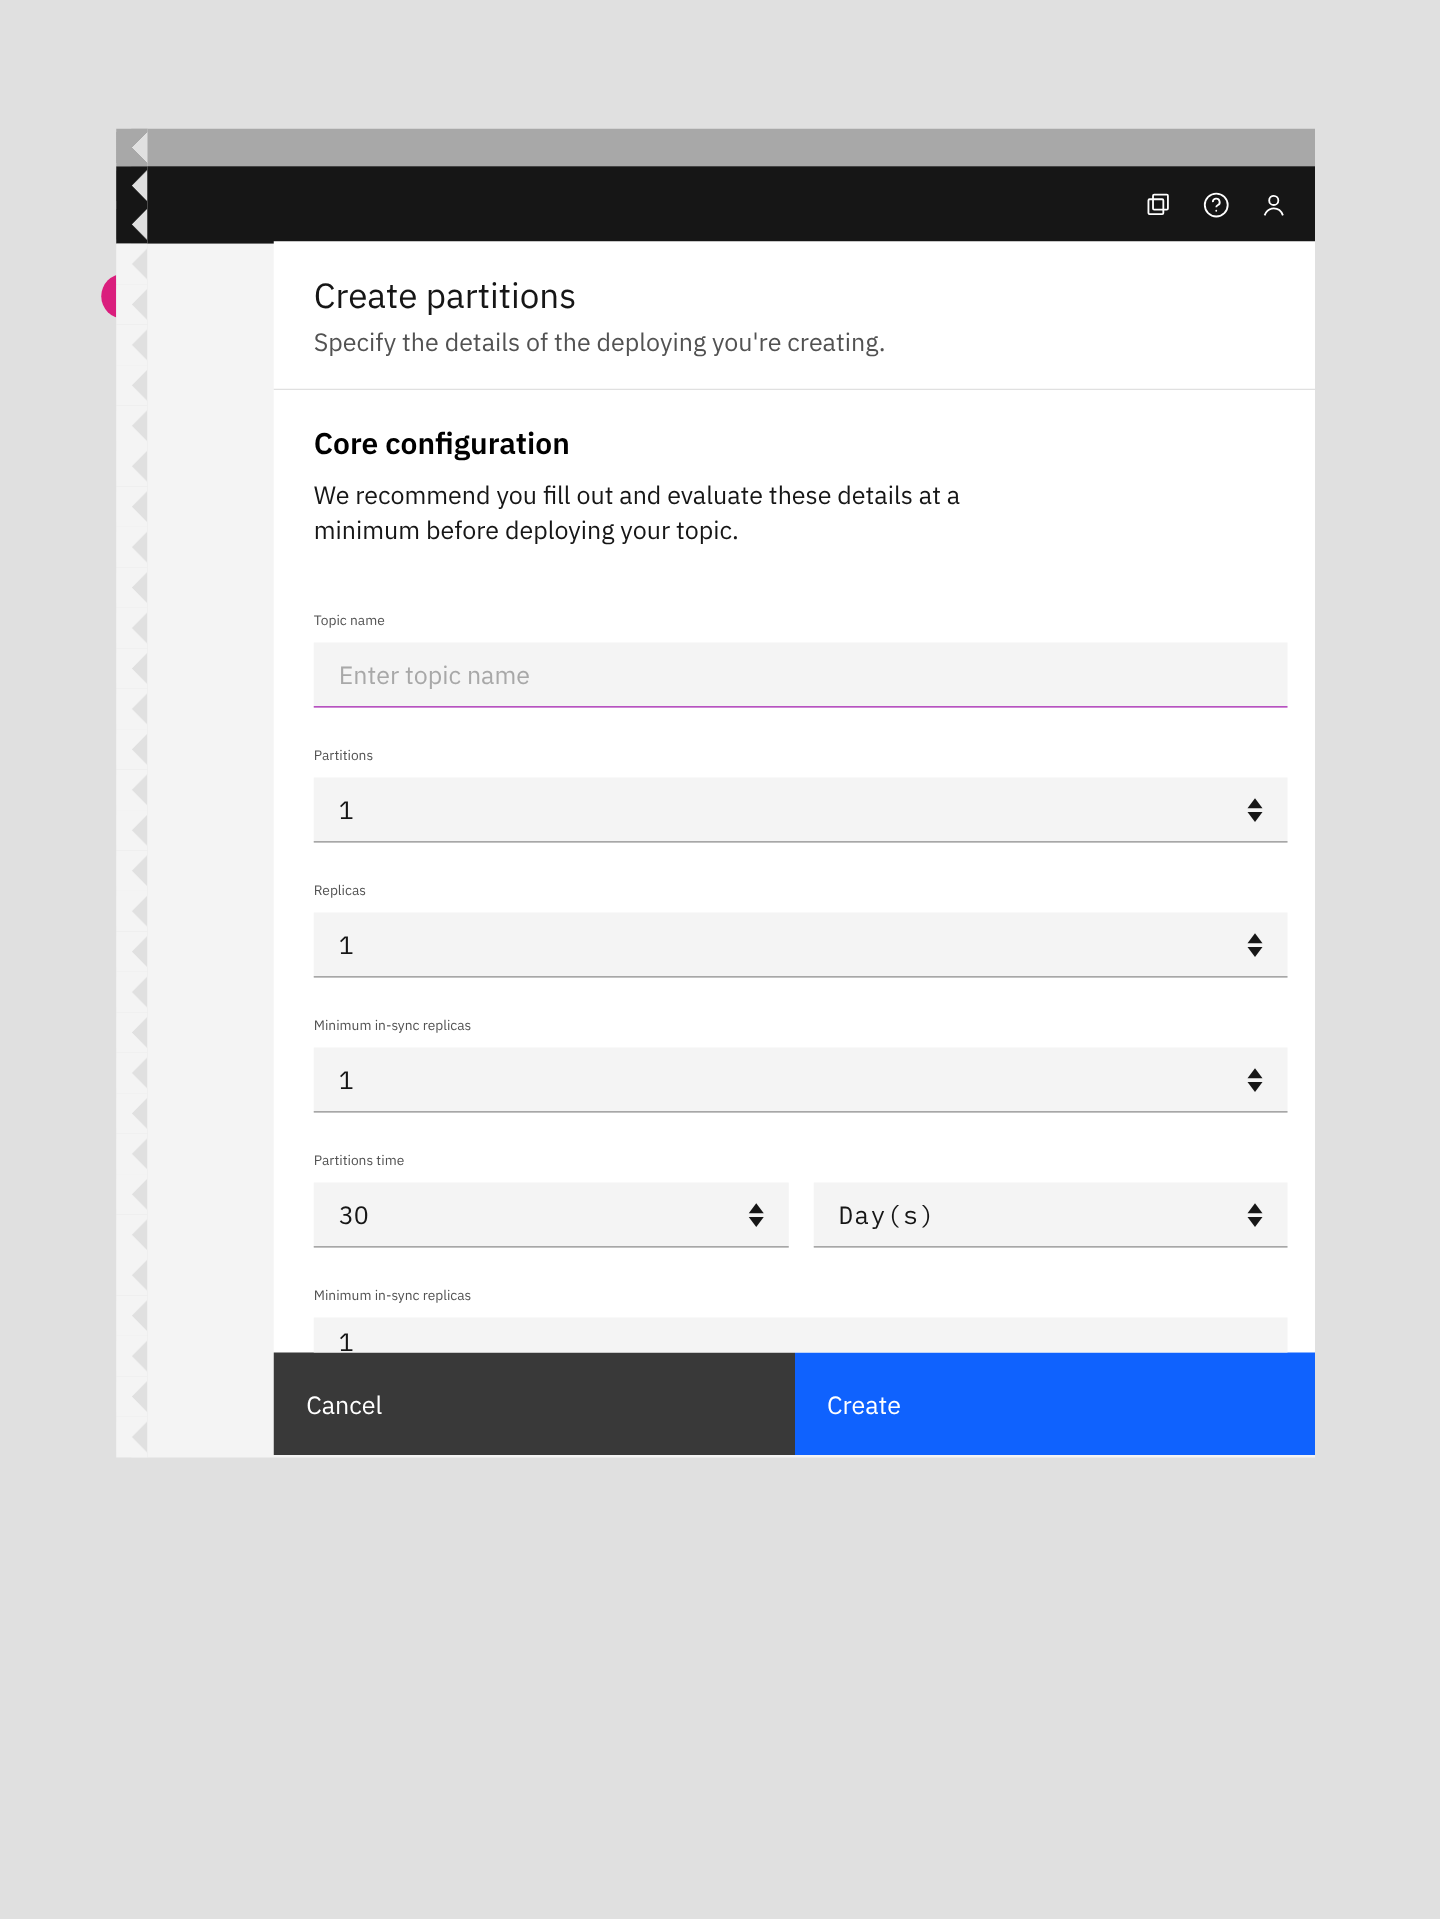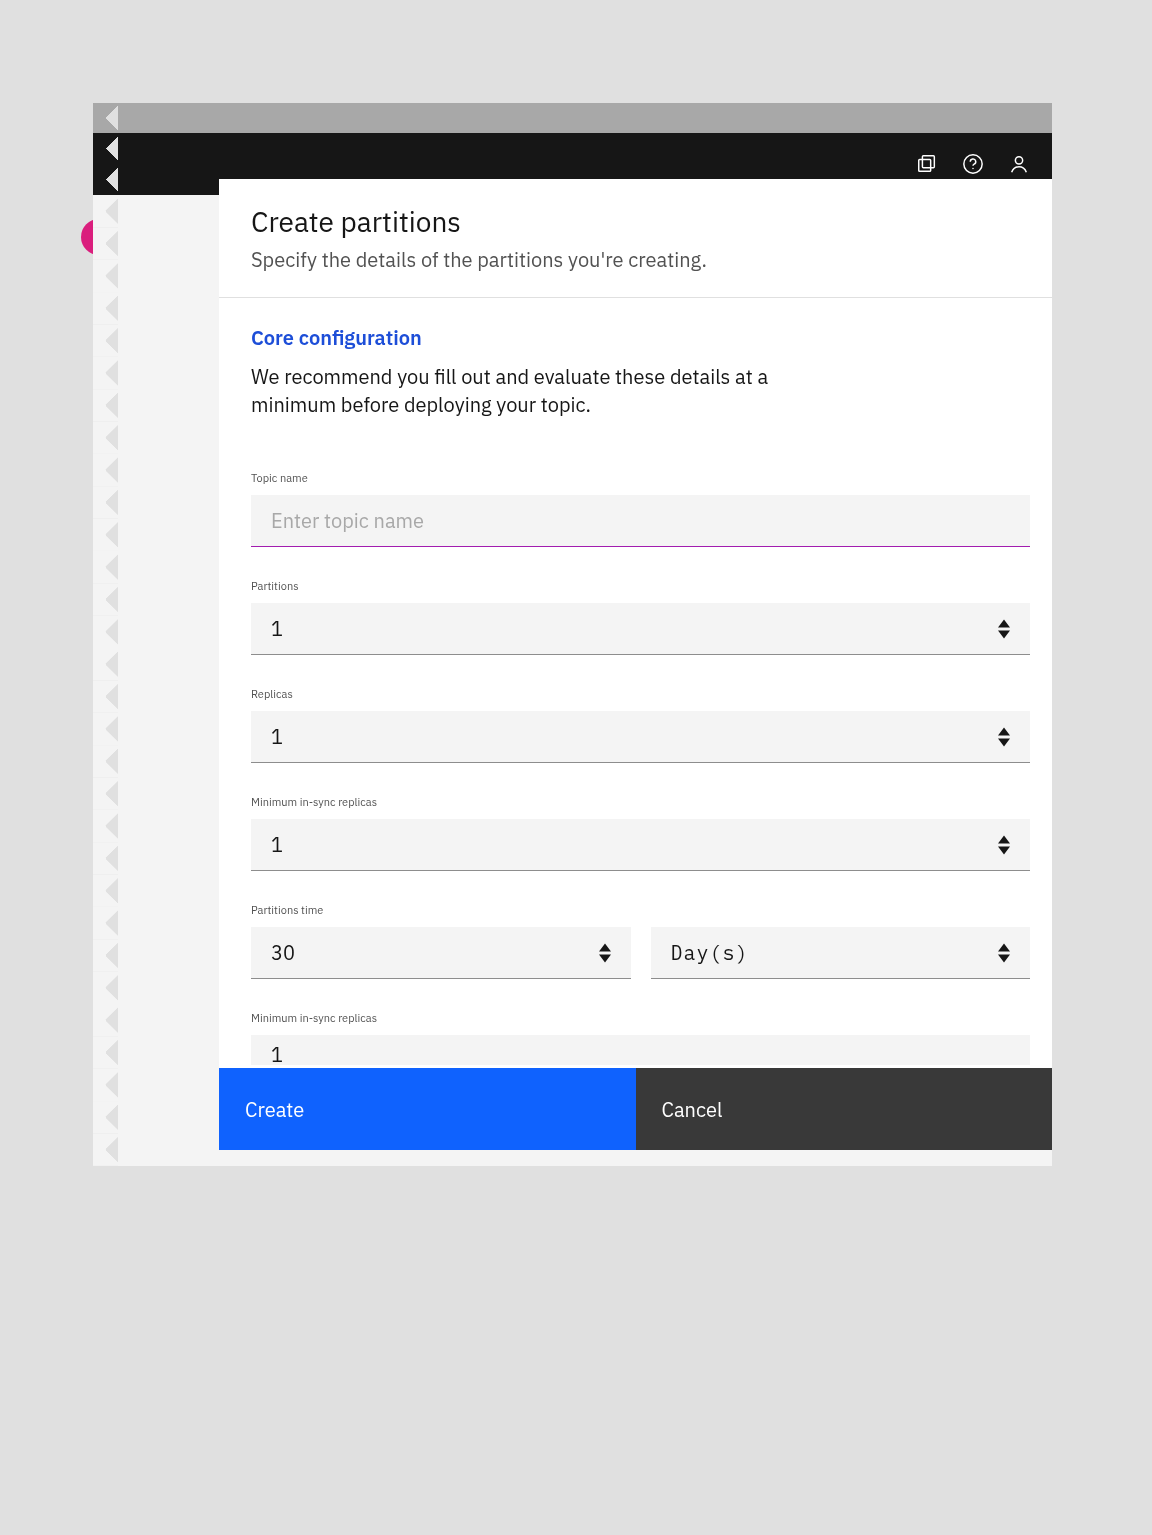--- a/index.html
+++ b/index.html
@@ -95,21 +95,21 @@
     background:
       linear-gradient(135deg, #f4f4f4 50%, transparent 50%) 0 0 / 25px 32.37px,
       linear-gradient(45deg,  #f4f4f4 50%, transparent 50%) 0 0 / 25px 32.37px;
     background-color: #e0e0e0;
   }
 
   
   .panel {
     position: absolute;
     left: 114px;
-    top: 76px;
+    top: 90px;
     width: 833px;
     height: 971px;
     background: #ffffff;
     z-index: 5;
     display: flex;
     flex-direction: column;
   }
 
   .panel-header {
     padding: 24px 32px 24px 32px;
@@ -127,23 +127,23 @@
     color: #525252;
   }
 
   .panel-body {
     flex: 1 1 auto;
     overflow: hidden;
     padding: 26px 22px 0 32px;
   }
 
   .section-title {
-    font-size: 20px;
+    font-size: 24px;
     font-weight: 600;
-    color: #1d4ed8;
+    color: #000000;
     margin-bottom: 12px;
   }
   .section-desc {
     font-size: 20px;
     font-weight: 400;
     color: #161616;
     line-height: 1.4;
     max-width: 580px;
     margin-bottom: 52px;
   }
@@ -284,21 +284,21 @@
   </div>
   <div class="zig-black"></div>
 
   <div class="backpanel"></div>
   <div class="zig-light"></div>
 
   <div class="panel">
 
     <div class="panel-header">
       <h1 class="panel-title">Create partitions</h1>
-      <p class="panel-subtitle">Specify the details of the partitions you're creating.</p>
+      <p class="panel-subtitle">Specify the details of the deploying you're creating.</p>
     </div>
 
     <div class="panel-body">
 
       <h2 class="section-title">Core configuration</h2>
       <p class="section-desc">We recommend you fill out and evaluate these details at a minimum before deploying your topic.</p>
 
       <div class="field">
         <div class="field-label">Topic name</div>
         <input class="text-input" type="text" placeholder="Enter topic name" style="">
@@ -361,22 +361,22 @@
         <div class="field-label">Minimum in-sync replicas</div>
         <div class="number-input" style="height:30px; border-bottom:none; overflow:hidden; align-items:flex-start; padding-top:6px;">
           <span>1</span>
 
         </div>
       </div>
 
     </div>
 
     <div class="panel-footer">
+      <button class="btn btn-secondary">Cancel</button>
       <button class="btn btn-primary">Create</button>
-      <button class="btn btn-secondary">Cancel</button>
     </div>
 
   </div>
 
   <div class="callout" style="left:-24px; top:116px;">
       <span>1</span>
     </div>
 
   <div class="callout" style="left:46px; top:116px;">
       <span>2</span>

